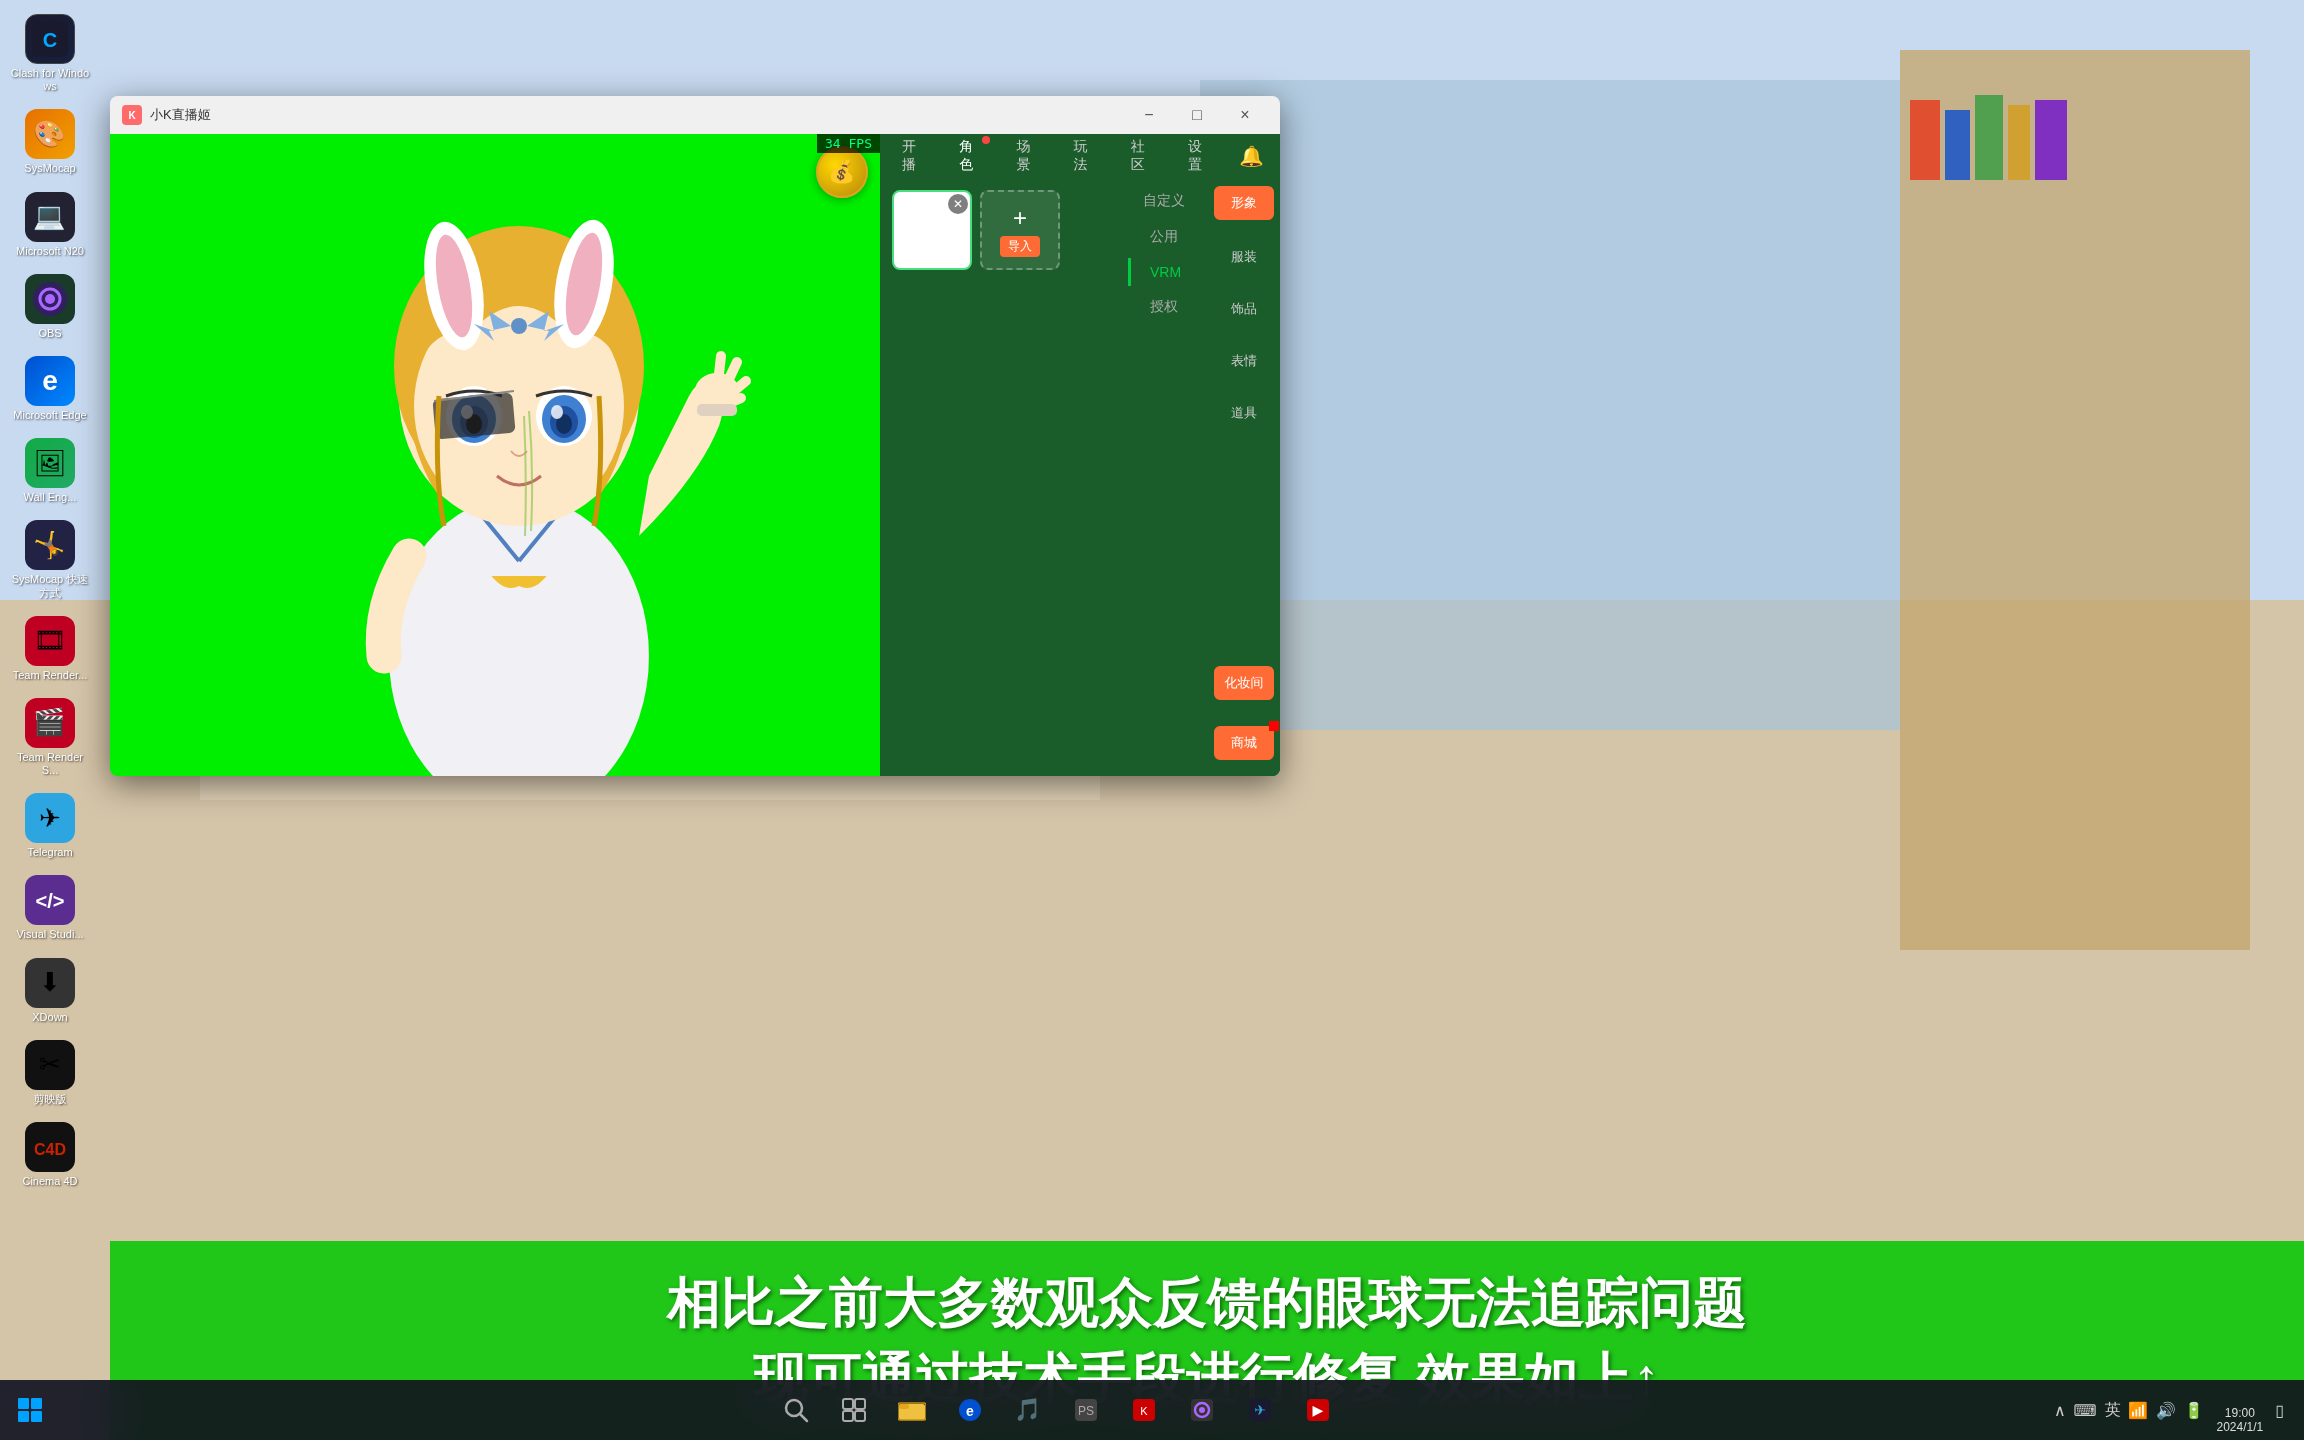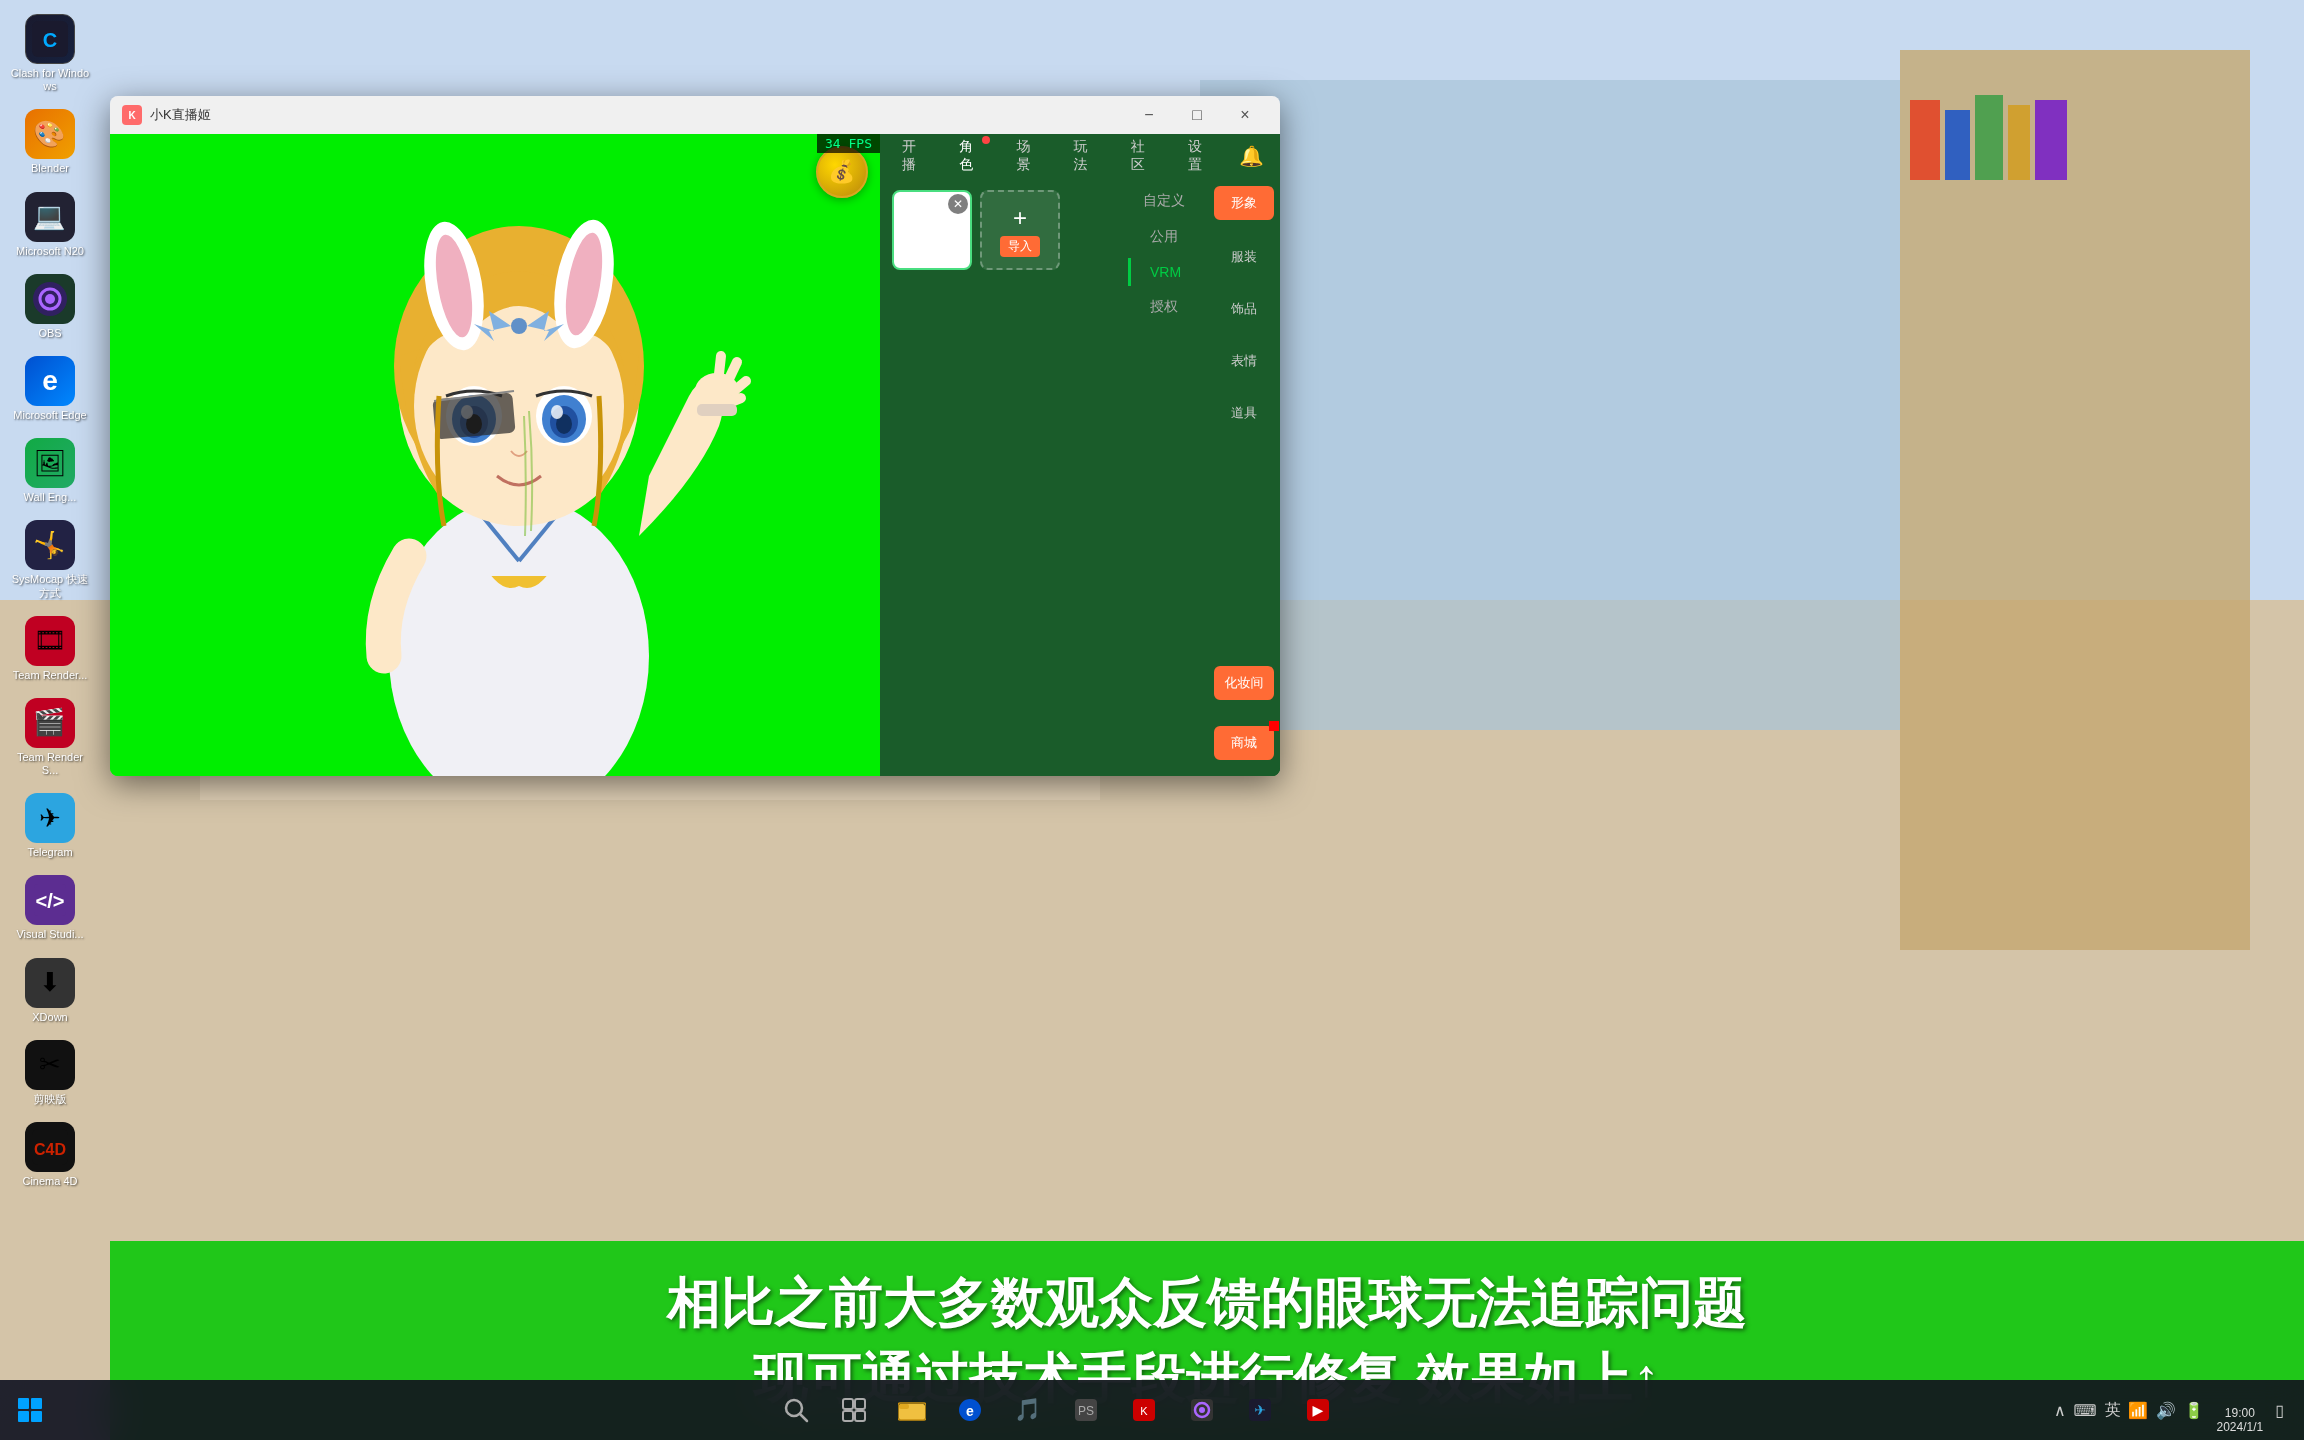--- a/index.html
+++ b/index.html
@@ -536,21 +536,21 @@
           <rect width="36" height="36" rx="6" fill="#1a1a2e"></rect>
           <text x="18" y="26" text-anchor="middle" fill="#00aaff" font-size="20" font-weight="bold">C</text>
         </svg>
       </div>
       <span class="icon-label">Clash for
 Windows</span>
     </div>
 
     <div class="sidebar-item">
       <div class="icon-wrap" style="background: linear-gradient(135deg, #e87000, #f0a000);">🎨</div>
-      <span class="icon-label">Blender</span>
+      <span class="icon-label">SysMocap</span>
     </div>
 
     <div class="sidebar-item">
       <div class="icon-wrap" style="background: #223;">💻</div>
       <span class="icon-label">Microsoft N20</span>
     </div>
 
     <div class="sidebar-item">
       <div class="icon-wrap" style="background: #1a3a2a;">
         <svg width="38" height="38" viewBox="0 0 38 38">

